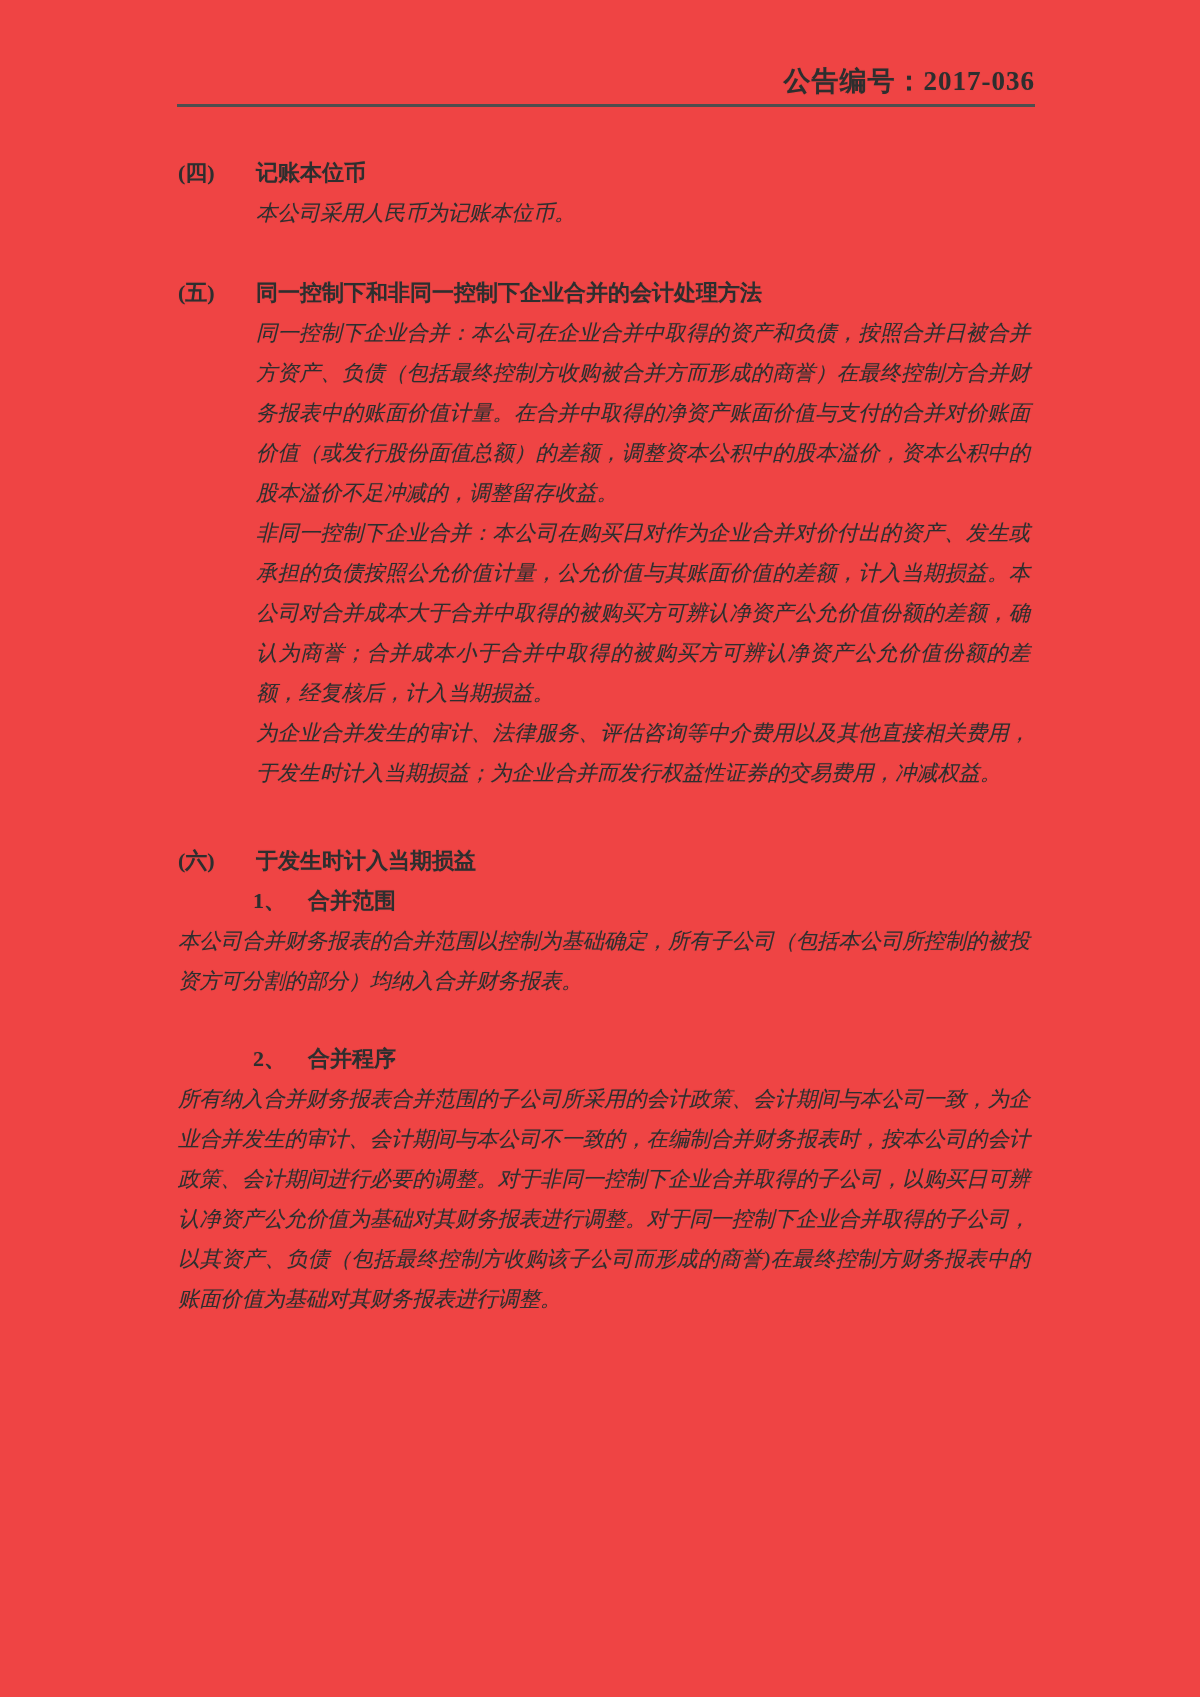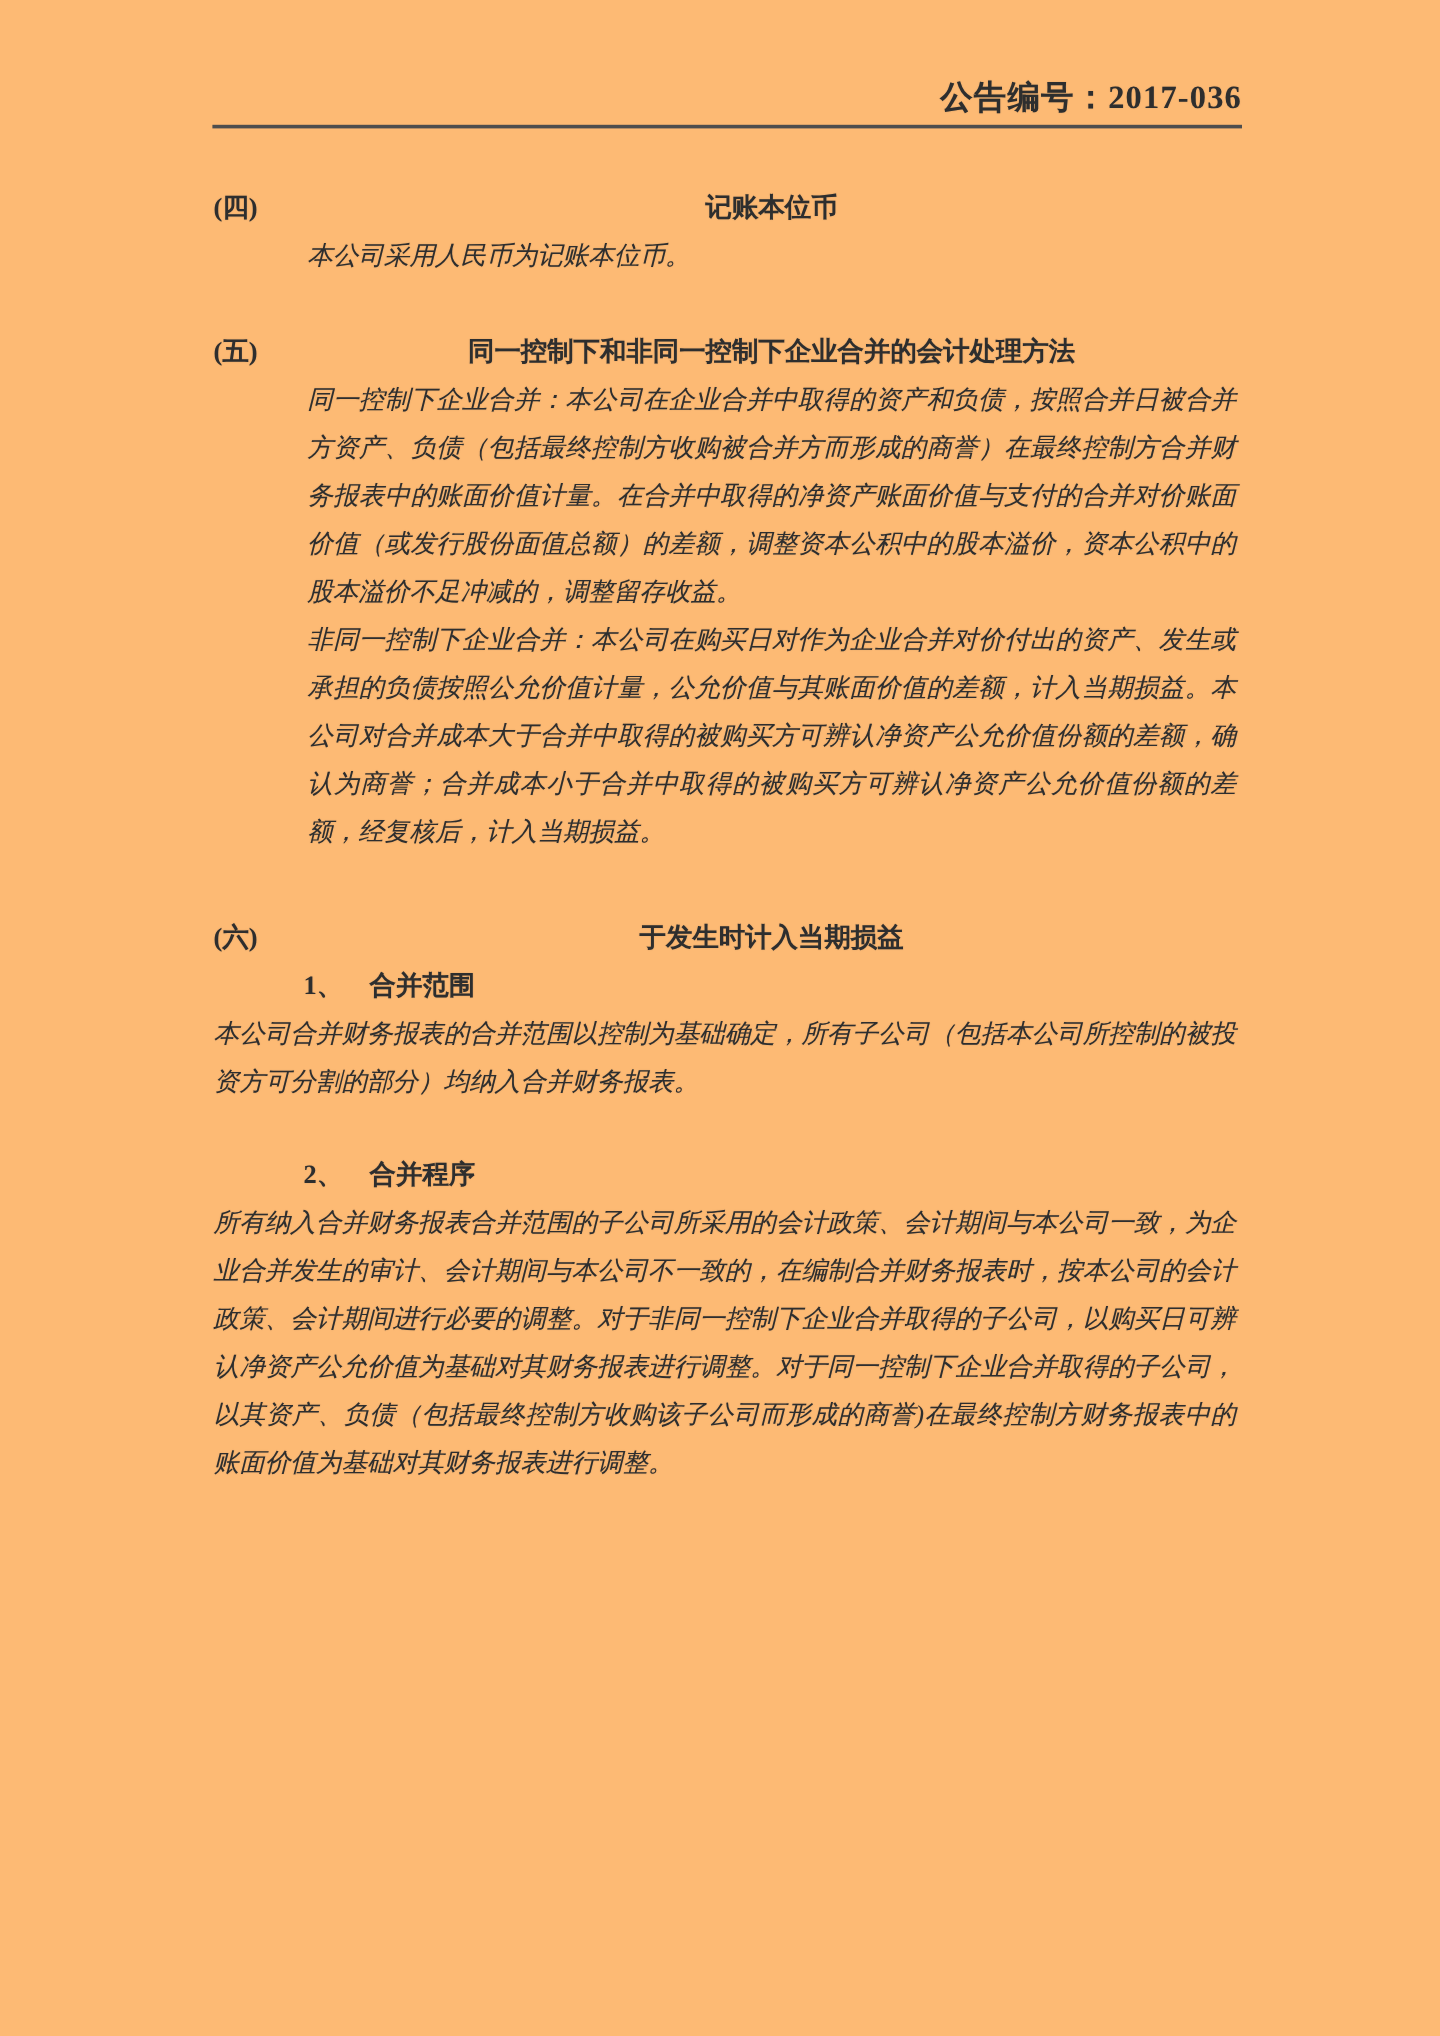--- a/index.html
+++ b/index.html
@@ -5,21 +5,21 @@
   html, body {
     margin: 0;
     padding: 0;
     background: #e8e8e6;
   }
   .page {
     position: relative;
     width: 1200px;
     height: 1697px;
     margin: 0 auto;
-    background: #fdba74;
+    background: #ef4444;
     overflow: hidden;
     font-family: "Liberation Serif", "DejaVu Serif", serif;
     color: #2e2e2e;
   }
   
   .page * {
     text-shadow: 0 0 1px rgba(70,70,70,0.35);
   }
 
   .doc-header {
@@ -63,21 +63,21 @@
     font-family: "Liberation Sans", "DejaVu Sans", sans-serif;
     font-weight: 700;
     font-size: 22px;
     line-height: 40px;
   }
   .sec-label {
     flex: none;
     width: 78px;
     font-family: "Liberation Serif", "DejaVu Serif", serif;
   }
-  .sec-title { flex: 1; text-align: center; }
+  .sec-title { flex: 1; }
 
   .sec-body { margin-left: 78px; }
 
   .sub-head {
     display: flex;
     align-items: flex-start;
     margin-left: 75px;
     font-family: "Liberation Sans", "DejaVu Sans", sans-serif;
     font-weight: 700;
     font-size: 22px;
@@ -122,20 +122,21 @@
     </section>
 
     <section class="mt-sec5">
       <div class="sec-head">
         <span class="sec-label">(五)</span>
         <span class="sec-title">同一控制下和非同一控制下企业合并的会计处理方法</span>
       </div>
       <div class="sec-body">
         <p class="para">同一控制下企业合并：本公司在企业合并中取得的资产和负债，按照合并日被合并方资产、负债（包括最终控制方收购被合并方而形成的商誉）在最终控制方合并财务报表中的账面价值计量。在合并中取得的净资产账面价值与支付的合并对价账面价值（或发行股份面值总额）的差额，调整资本公积中的股本溢价，资本公积中的股本溢价不足冲减的，调整留存收益。</p>
         <p class="para">非同一控制下企业合并：本公司在购买日对作为企业合并对价付出的资产、发生或承担的负债按照公允价值计量，公允价值与其账面价值的差额，计入当期损益。本公司对合并成本大于合并中取得的被购买方可辨认净资产公允价值份额的差额，确认为商誉；合并成本小于合并中取得的被购买方可辨认净资产公允价值份额的差额，经复核后，计入当期损益。</p>
+        <p class="para">为企业合并发生的审计、法律服务、评估咨询等中介费用以及其他直接相关费用，于发生时计入当期损益；为企业合并而发行权益性证券的交易费用，冲减权益。</p>
       </div>
     </section>
 
     <section class="mt-sec6">
       <div class="sec-head">
         <span class="sec-label">(六)</span>
         <span class="sec-title">于发生时计入当期损益</span>
       </div>
 
       <div class="sub-head">

